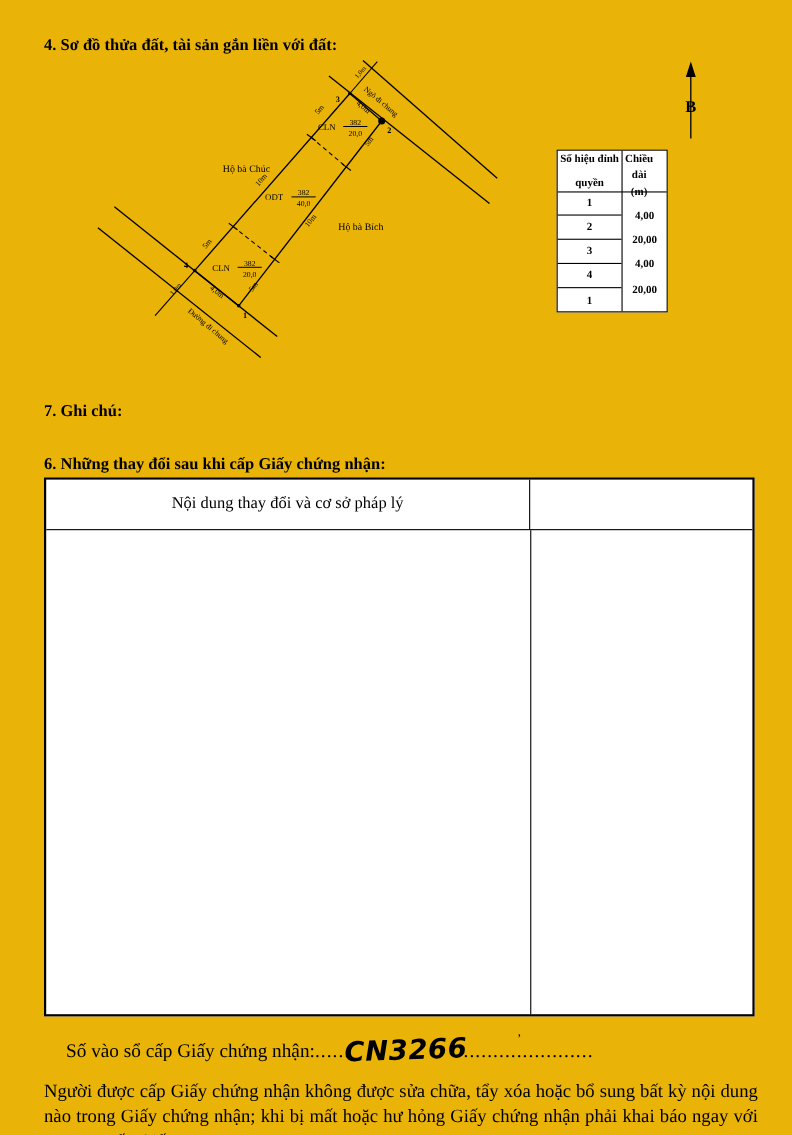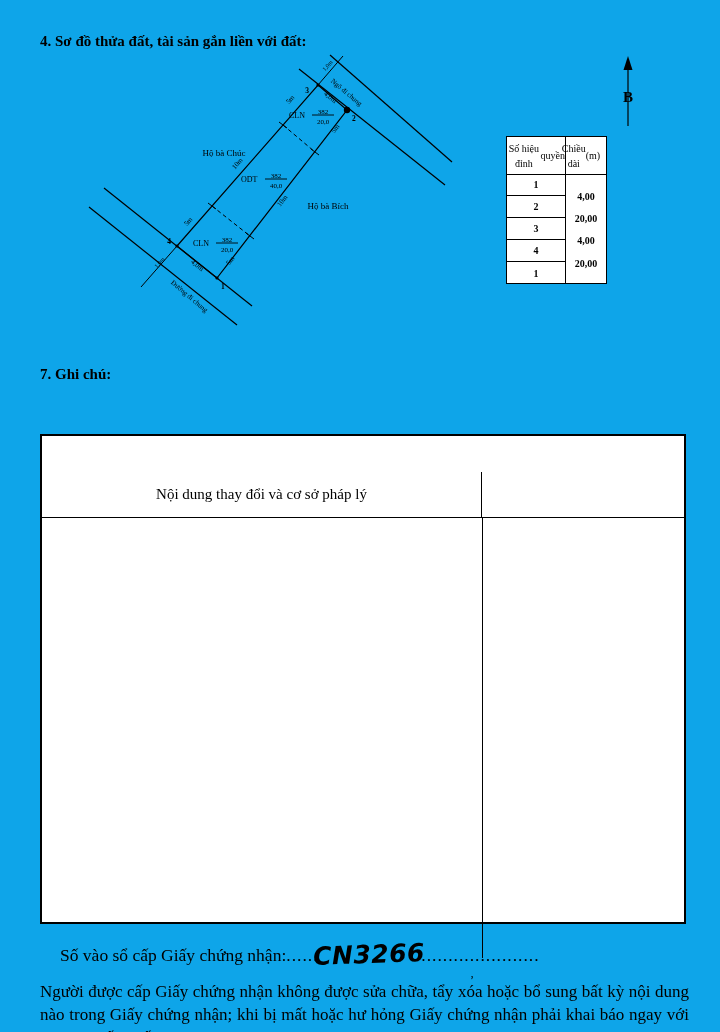--- a/index.html
+++ b/index.html
@@ -1,50 +1,50 @@
 <!DOCTYPE html>
 <html><head>
 <meta charset="utf-8">
 <style>
   * { margin:0; padding:0; box-sizing:border-box; }
   html,body { background:#e8e8e8; }
   .page {
-    position:relative; width:720px; height:1032px; background:#0ea5e9;
+    position:relative; width:720px; height:1032px; background:#eab308;
     font-family:"Liberation Serif", serif; color:#111; overflow:hidden;
     margin:0 auto;
   }
   .abs { position:absolute; }
 
   .h-sec { position:absolute; left:40px; font-size:15px; font-weight:bold; color:#000; }
   .body-text { position:absolute; left:40px; font-size:15.5px; color:#000; }
 
   svg text { fill:#000; font-family:"Liberation Serif", serif; }
   svg .ln { stroke:#000; stroke-width:1.2; fill:none; }
   svg .lnthin { stroke:#000; stroke-width:1; fill:none; }
   svg .dash { stroke:#000; stroke-width:1; fill:none; stroke-dasharray:4 3; }
 
   
   .vtable { position:absolute; left:506px; top:136px; width:101px; height:148px;
             border:1.5px solid #000; font-size:10px; color:#000; background:#fff; }
   .vt-coldiv { position:absolute; left:58px; top:0; bottom:0; border-left:1.2px solid #000; }
   .vt-hline { position:absolute; left:0; right:0; top:37px; border-top:1.2px solid #000; }
-  .vt-h { position:absolute; top:0; height:37px; display:flex; 
-          align-items:center; justify-content:center; font-weight:normal; text-align:center; line-height:1.5; }
+  .vt-h { position:absolute; top:0; height:37px; display:flex; flex-direction:column;
+          align-items:center; justify-content:space-between; font-weight:bold; text-align:center; line-height:1.5; }
   .vt-h1 { left:0; width:58px; }
   .vt-h2 { left:58px; width:32px; }
   .vt-cell { position:absolute; left:0; width:58px; height:22px; display:flex; align-items:center;
              justify-content:center; font-weight:bold; border-bottom:1px solid #000; }
   .vt-cell.last { border-bottom:none; }
   .vt-val { position:absolute; left:58px; width:42px; height:14px; display:flex; align-items:center;
             justify-content:center; font-weight:bold; }
 
   
   .ctable { position:absolute; left:40px; top:434px; width:646px; height:490px;
             border:2px solid #000; background:#fff; }
-  .ct-head { display:flex; height:46px; border-bottom:1.6px solid #000;margin-top:36px; }
+  .ct-head { display:flex; height:46px; border-bottom:1.6px solid #000; }
   .ct-h1 { width:440px; border-right:1.3px solid #000; display:flex; align-items:center;
            justify-content:center; font-size:15px; color:#000; }
   .ct-h2 { flex:1; display:flex; align-items:center; justify-content:center; text-align:center;
            font-size:15px; line-height:1.25; color:#000; padding:0 20px; }
   .ct-body { position:relative; height:440px; }
   .ct-coldiv { position:absolute; left:440px; top:0; bottom:0; border-left:1.3px solid #000; }
   .stray { position:absolute; left:428px; top:455px; font-size:12px; color:#000; }
 
   .serial-line { position:absolute; left:60px; top:938px; font-size:17.5px; color:#000; white-space:nowrap; }
   .serial-dots { letter-spacing:1px; }
@@ -154,20 +154,21 @@
     <div class="vt-cell" style="top:103px;">4</div>
     <div class="vt-cell last" style="top:125px;">1</div>
     <div class="vt-val" style="top:52px;">4,00</div>
     <div class="vt-val" style="top:74px;">20,00</div>
     <div class="vt-val" style="top:96px;">4,00</div>
     <div class="vt-val" style="top:119px;">20,00</div>
   </div>
 
   <div class="h-sec" style="top:366px;">7. Ghi chú:</div>
 
+  <div class="h-sec" style="top:414px;">6. Những thay đổi sau khi cấp Giấy chứng nhận:</div>
 
   <div class="ctable">
     <div class="ct-head">
       <div class="ct-h1">Nội dung thay đổi và cơ sở pháp lý</div>
     </div>
     <div class="ct-body">
       <div class="ct-coldiv"></div>
       <div class="stray">’</div>
     </div>
   </div>

